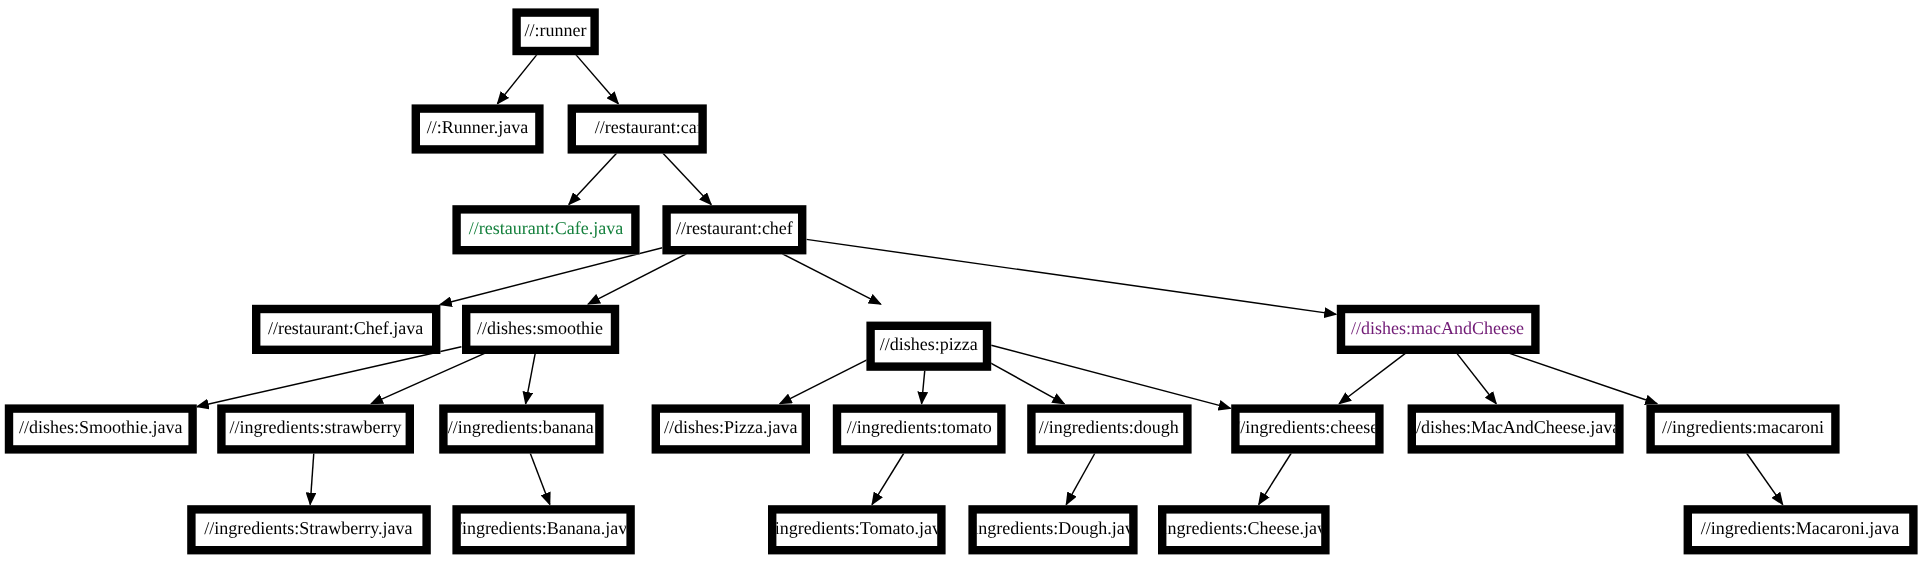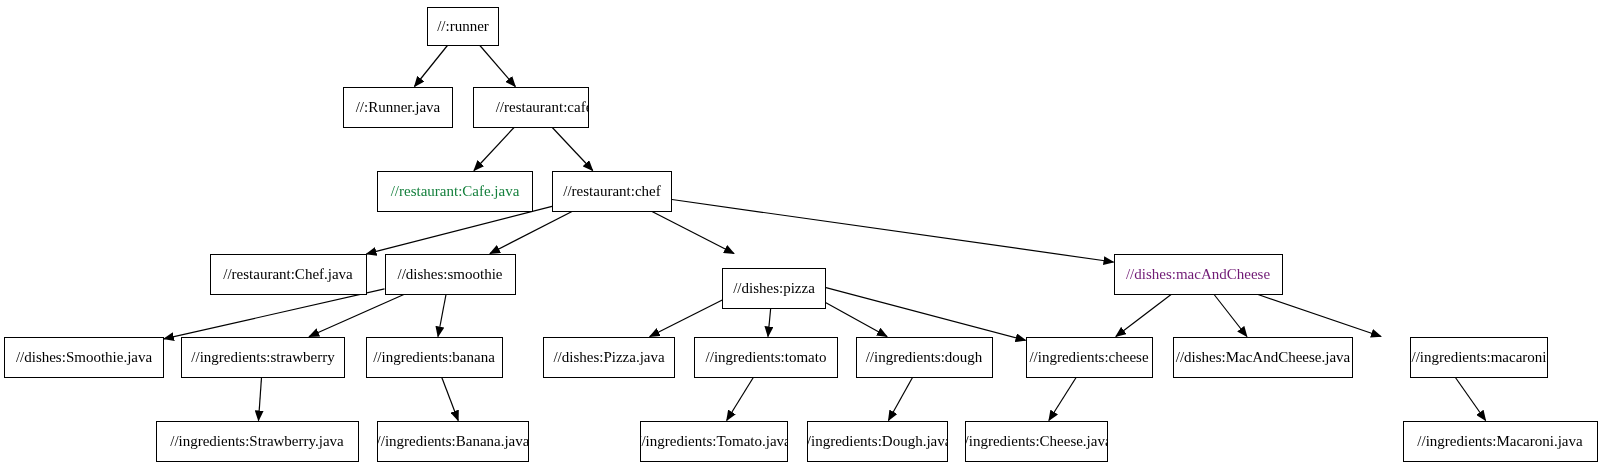--- a/index.html
+++ b/index.html
@@ -19,21 +19,21 @@
     position: absolute;
     left: 0;
     top: 0;
     width: 1600px;
     height: 468px;
   }
   .node {
     position: absolute;
     box-sizing: border-box;
     background: #ffffff;
-    border: 1px solid #14b8a6;
+    border: 7px solid #14b8a6;
     color: #000000;
     font-size: 15px;
     line-height: 1;
     display: flex;
     align-items: center;
     justify-content: center;
     white-space: nowrap;
     overflow: hidden;
   }
 </style>
@@ -85,21 +85,21 @@
       <div class="node" style="left: 722px; top: 253.5px; width: 104px; height: 41px; background: rgb(255, 255, 255); border-color: rgb(0, 0, 0); color: rgb(0, 0, 0); margin-top: 14px;">//dishes:pizza</div>
       <div class="node" style="left: 1113.5px; top: 253.5px; width: 169px; height: 41px; background: rgb(255, 255, 255); border-color: rgb(0, 0, 0); color: #701a75;">//dishes:macAndCheese</div>
       <div class="node" style="left: 4px; top: 336.5px; width: 160px; height: 41px; background: rgb(255, 255, 255); border-color: rgb(0, 0, 0); color: rgb(0, 0, 0);">//dishes:Smoothie.java</div>
       <div class="node" style="left: 181px; top: 336.5px; width: 164px; height: 41px; background: rgb(255, 255, 255); border-color: rgb(0, 0, 0); color: rgb(0, 0, 0);">//ingredients:strawberry</div>
       <div class="node" style="left: 365.5px; top: 336.5px; width: 137px; height: 41px; background: rgb(255, 255, 255); border-color: rgb(0, 0, 0); color: rgb(0, 0, 0);">//ingredients:banana</div>
       <div class="node" style="left: 543px; top: 336.5px; width: 132px; height: 41px; background: rgb(255, 255, 255); border-color: rgb(0, 0, 0); color: rgb(0, 0, 0);">//dishes:Pizza.java</div>
       <div class="node" style="left: 694px; top: 336.5px; width: 144px; height: 41px; background: rgb(255, 255, 255); border-color: rgb(0, 0, 0); color: rgb(0, 0, 0);">//ingredients:tomato</div>
       <div class="node" style="left: 855.5px; top: 336.5px; width: 137px; height: 41px; background: rgb(255, 255, 255); border-color: rgb(0, 0, 0); color: rgb(0, 0, 0);">//ingredients:dough</div>
       <div class="node" style="left: 1025.5px; top: 336.5px; width: 127px; height: 41px; background: rgb(255, 255, 255); border-color: rgb(0, 0, 0); color: rgb(0, 0, 0);">//ingredients:cheese</div>
       <div class="node" style="left: 1173px; top: 336.5px; width: 180px; height: 41px; background: rgb(255, 255, 255); border-color: rgb(0, 0, 0); color: rgb(0, 0, 0);">//dishes:MacAndCheese.java</div>
-      <div class="node" style="left: 1372px; top: 336.5px; width: 138px; height: 41px; background: rgb(255, 255, 255); border-color: rgb(0, 0, 0); color: rgb(0, 0, 0); margin-left: 38px;">//ingredients:macaroni</div>
+      <div class="node" style="left: 1372px; top: 336.5px; width: 161px; height: 41px; background: rgb(255, 255, 255); border-color: rgb(0, 0, 0); color: rgb(0, 0, 0);">//ingredients:macaroni</div>
       <div class="node" style="left: 155.5px; top: 420.5px; width: 203px; height: 41px; background: rgb(255, 255, 255); border-color: rgb(0, 0, 0); color: rgb(0, 0, 0);">//ingredients:Strawberry.java</div>
       <div class="node" style="left: 377px; top: 420.5px; width: 152px; height: 41px; background: rgb(255, 255, 255); border-color: rgb(0, 0, 0); color: rgb(0, 0, 0);">//ingredients:Banana.java</div>
       <div class="node" style="left: 640px; top: 420.5px; width: 148px; height: 41px; background: rgb(255, 255, 255); border-color: rgb(0, 0, 0); color: rgb(0, 0, 0);">//ingredients:Tomato.java</div>
       <div class="node" style="left: 806.5px; top: 420.5px; width: 141px; height: 41px; background: rgb(255, 255, 255); border-color: rgb(0, 0, 0); color: rgb(0, 0, 0);">//ingredients:Dough.java</div>
       <div class="node" style="left: 964.5px; top: 420.5px; width: 143px; height: 41px; background: rgb(255, 255, 255); border-color: rgb(0, 0, 0); color: rgb(0, 0, 0);">//ingredients:Cheese.java</div>
       <div class="node" style="left: 1402.5px; top: 420.5px; width: 195px; height: 41px; background: rgb(255, 255, 255); border-color: rgb(0, 0, 0); color: rgb(0, 0, 0);">//ingredients:Macaroni.java</div>
     </div>
 </div>
 
 </body></html>

